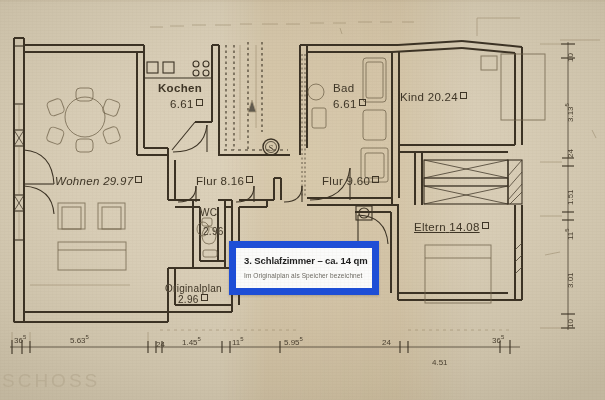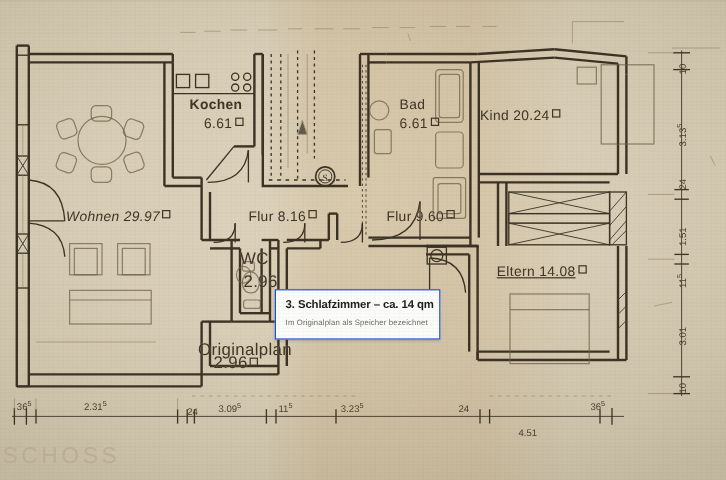--- a/index.html
+++ b/index.html
@@ -40,35 +40,35 @@
   .dimtick{stroke:#3b3224;stroke-width:1.1;}
   .faint{stroke:#8a7a5c;stroke-width:.8;opacity:.55;}
   .hatch{stroke:#4a4031;stroke-width:.8;}
 
   .lbl{
     position:absolute;color:#3e3526;white-space:nowrap;
     font-family:"Liberation Sans",sans-serif;font-size:11px;letter-spacing:.3px;
     text-shadow:0 0 1px rgba(210,198,175,.6);
   }
   .lbl.big{font-size:11.5px;}
-  .lbl.sm{font-size:14px;}
+  .lbl.sm{font-size:10px;}
   .lbl .sq{
     display:inline-block;width:5px;height:5px;border:1px solid #3e3526;
     margin-left:2px;vertical-align:2px;
   }
   .dimlbl{
     position:absolute;font-size:8px;color:#4a4031;white-space:nowrap;
     font-family:"Liberation Sans",sans-serif;
   }
   .dimlbl.rot{transform-origin:0 0;transform:rotate(-90deg);}
   .dimlbl sup{font-size:6px;}
 
   #callout{
     position:absolute;left:229px;top:241px;width:136px;height:40px;
-    background:#fbfbfa;border:1px solid #1d4ed8;
+    background:#fbfbfa;border:7px solid #1d4ed8;
     box-shadow:0 1px 2px rgba(60,50,35,.25);
   }
   #callout .t1{
     position:absolute;left:8px;top:7px;font-size:9.5px;font-weight:bold;color:#1d1d1d;
     font-family:"Liberation Sans",sans-serif;letter-spacing:-.1px;
   }
   #callout .t2{
     position:absolute;left:8px;top:24px;font-size:6.5px;color:#6d6a62;
     font-family:"Liberation Sans",sans-serif;letter-spacing:.1px;
   }
@@ -362,21 +362,21 @@
     <span>Wohnen</span> <span>29.97</span><span class="sq"></span>
   </div>
 
   <div class="lbl big" style="left:158px;top:82px;font-weight:bold;">
     <span>Kochen</span>
   </div>
   <div class="lbl big" style="left:170px;top:98px;">
     <span>6.61</span><span class="sq"></span>
   </div>
 
-  <div class="lbl big" style="left:195px;top:175px;padding-left:12px;">
+  <div class="lbl big" style="left:184px;top:175px;padding-left:12px;">
     <span>Flur</span> <span>8.16</span><span class="sq"></span>
   </div>
 
   <div class="lbl big" style="left:322px;top:175px;">
     <span>Flur</span> <span>9.60</span><span class="sq"></span>
   </div>
 
   <div class="lbl big" style="left:333px;top:82px;">
     <span>Bad</span>
   </div>
@@ -403,33 +403,33 @@
     <span>Originalplan</span>
   </div>
   <div class="lbl sm" style="left:178px;top:294px;">
     <span>2.96</span><span class="sq"></span>
   </div>
 
   <div class="dimlbl" style="left:14px;top:334px;">
     <span>36</span><sup>5</sup>
   </div>
   <div class="dimlbl" style="left:70px;top:334px;">
-    <span>2.31</span><sup>5</sup>
+    <span>5.63</span><sup>5</sup>
   </div>
   <div class="dimlbl" style="left:156px;top:338px;">
     <span>24</span><sup></sup>
   </div>
   <div class="dimlbl" style="left:182px;top:336px;">
-    <span>3.09</span><sup>5</sup>
+    <span>1.45</span><sup>5</sup>
   </div>
   <div class="dimlbl" style="left:232px;top:336px;">
     <span>11</span><sup>5</sup>
   </div>
   <div class="dimlbl" style="left:284px;top:336px;">
-    <span>3.23</span><sup>5</sup>
+    <span>5.95</span><sup>5</sup>
   </div>
   <div class="dimlbl" style="left:382px;top:336px;">
     <span>24</span><sup></sup>
   </div>
   <div class="dimlbl" style="left:432px;top:356px;">
     <span>4.51</span><sup></sup>
   </div>
   <div class="dimlbl" style="left:492px;top:334px;">
     <span>36</span><sup>5</sup>
   </div>

